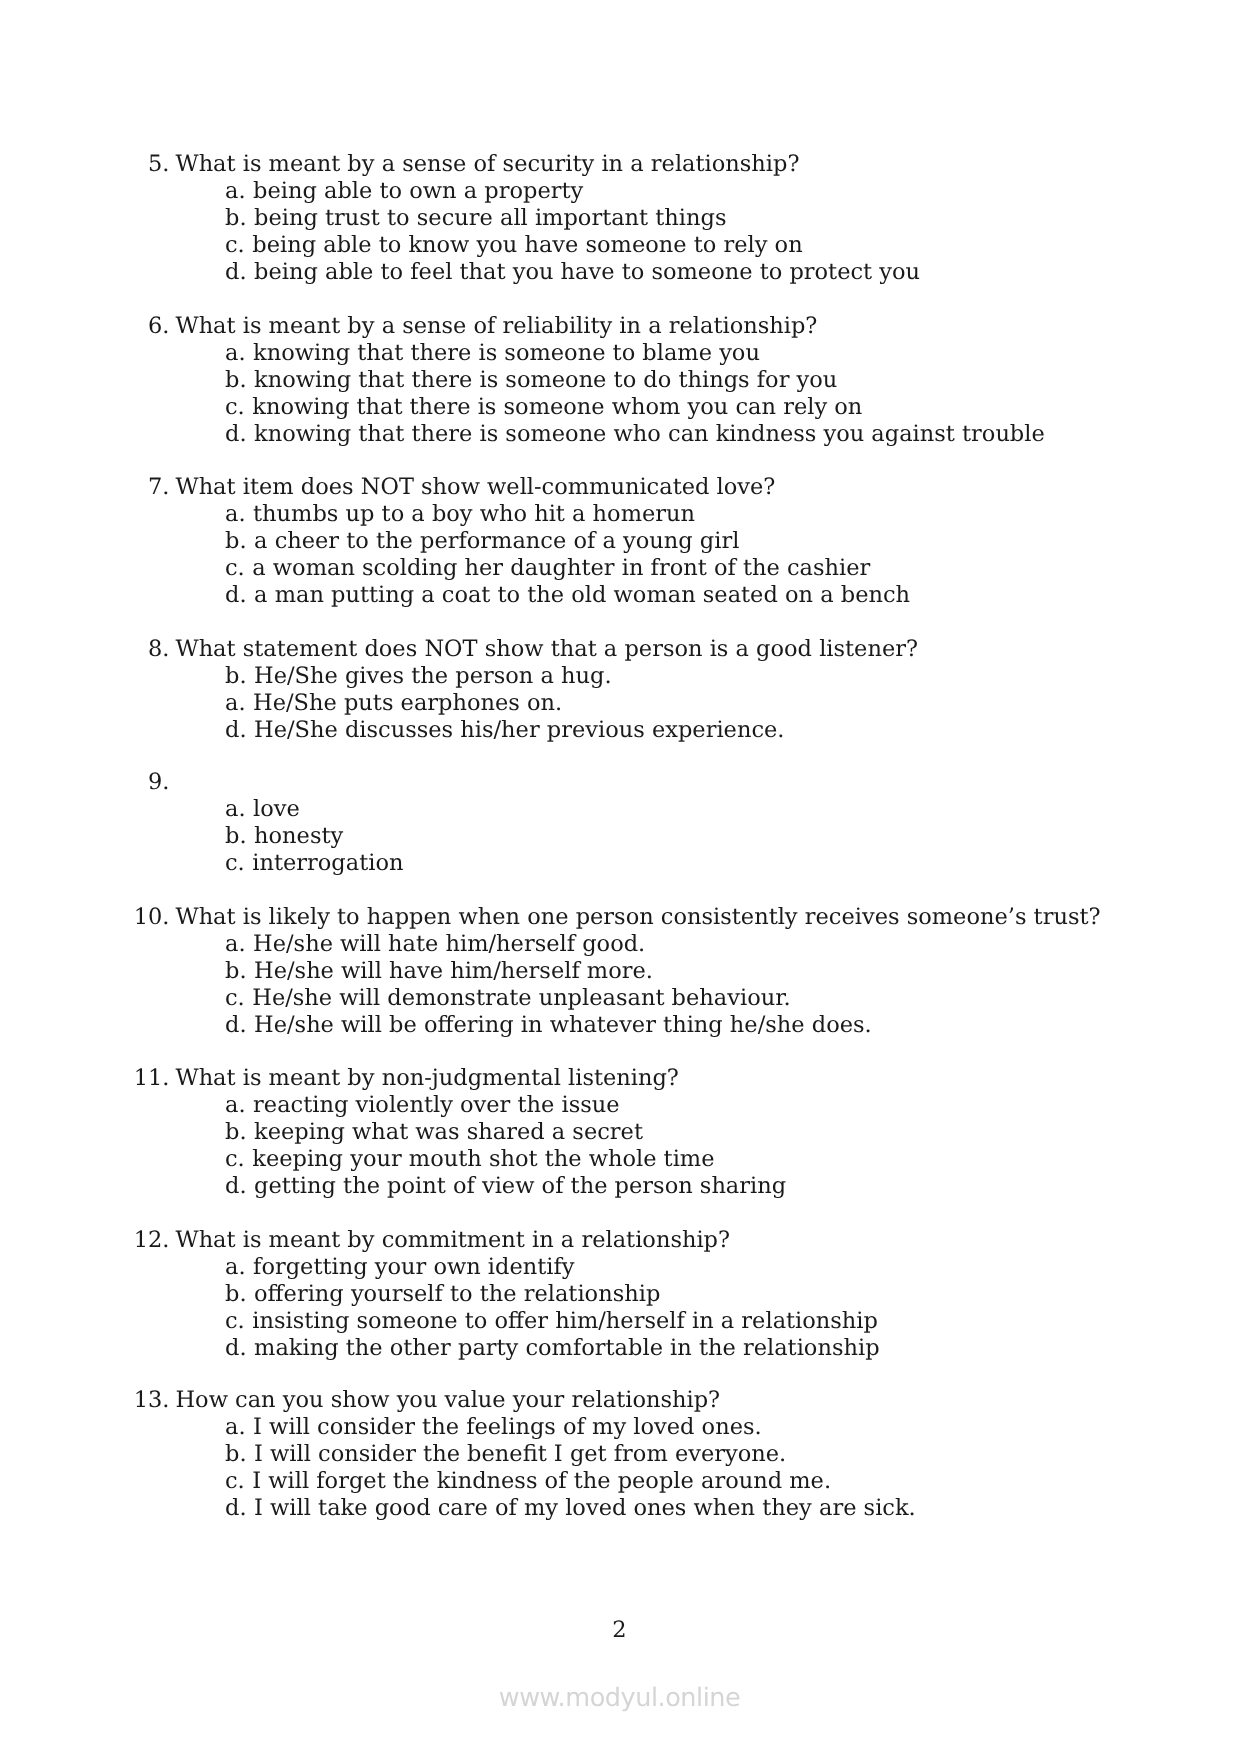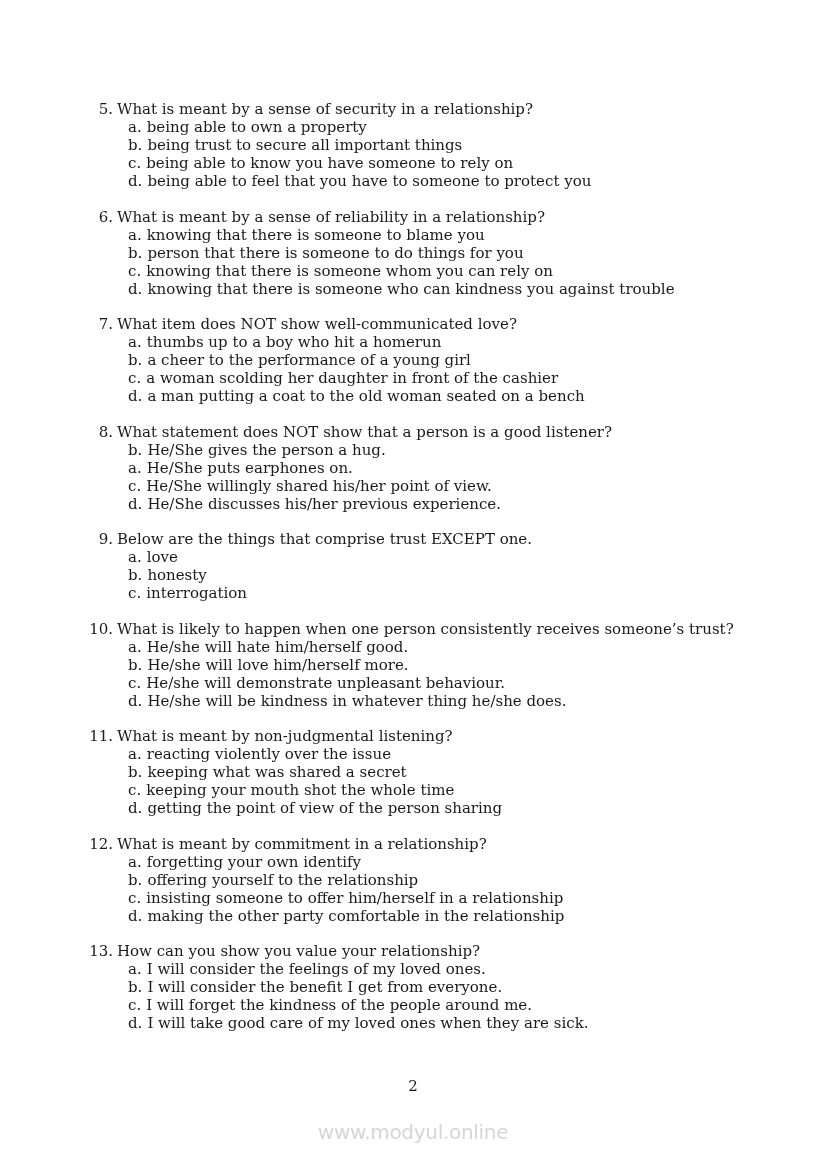--- a/index.html
+++ b/index.html
@@ -37,21 +37,21 @@
     text-align: right;
     flex: 0 0 auto;
   }
   .q-text {
     margin-left: 4px;
   }
   .q-text b {
     font-weight: normal;
   }
   .options {
-    margin-left: 48px;
+    margin-left: 70px;
   }
   .option {
     white-space: nowrap;
   }
   .opt-letter {
     margin-right: 5px;
   }
   .page-number {
     position: absolute;
     top: 1077px;
@@ -62,21 +62,21 @@
     line-height: 18px;
     color: #1a1a1a;
   }
   .watermark {
     position: absolute;
     top: 1122px;
     left: 0;
     width: 100%;
     text-align: center;
     font-family: "DejaVu Sans", "Liberation Sans", sans-serif;
-    font-size: 20px;
+    font-size: 17px;
     line-height: 20px;
     letter-spacing: -0.3px;
     color: #d5d5d5;
   }
 </style>
 </head>
 <body>
 
 <div class="page">
   <div class="content" id="questions">
@@ -92,21 +92,21 @@
           <div class="option"><span class="opt-letter">d.</span><span class="opt-text">being able to feel that you have to someone to protect you</span></div>
         </div>
       </div>
       <div class="question">
         <div class="q-line">
           <span class="q-num">6.</span>
           <span class="q-text"><span>What is meant by a sense of reliability in a relationship?</span></span>
         </div>
         <div class="options">
           <div class="option"><span class="opt-letter">a.</span><span class="opt-text">knowing that there is someone to blame you</span></div>
-          <div class="option"><span class="opt-letter">b.</span><span class="opt-text">person that there is someone to do things for you</span></div>
+          <div class="option"><span class="opt-letter">b.</span><span class="opt-text">knowing that there is someone to do things for you</span></div>
           <div class="option"><span class="opt-letter">c.</span><span class="opt-text">knowing that there is someone whom you can rely on</span></div>
           <div class="option"><span class="opt-letter">d.</span><span class="opt-text">knowing that there is someone who can kindness you against trouble</span></div>
         </div>
       </div>
       <div class="question">
         <div class="q-line">
           <span class="q-num">7.</span>
           <span class="q-text"><span>What item does </span><b>NOT</b><span> show well-communicated love?</span></span>
         </div>
         <div class="options">
@@ -117,45 +117,43 @@
         </div>
       </div>
       <div class="question">
         <div class="q-line">
           <span class="q-num">8.</span>
           <span class="q-text"><span>What statement does </span><b>NOT</b><span> show that a person is a good listener?</span></span>
         </div>
         <div class="options">
           <div class="option"><span class="opt-letter">b.</span><span class="opt-text">He/She gives the person a hug.</span></div>
           <div class="option"><span class="opt-letter">a.</span><span class="opt-text">He/She puts earphones on.</span></div>
-          <div class="option"><span class="opt-letter">c.</span><span class="opt-text">He/She willingly shared his/her point of view.</span></div>
           <div class="option"><span class="opt-letter">d.</span><span class="opt-text">He/She discusses his/her previous experience.</span></div>
         </div>
       </div>
       <div class="question">
         <div class="q-line">
           <span class="q-num">9.</span>
-          <span class="q-text"><span>Below are the things that comprise trust </span><b>EXCEPT</b><span> one.</span></span>
         </div>
         <div class="options">
           <div class="option"><span class="opt-letter">a.</span><span class="opt-text">love</span></div>
           <div class="option"><span class="opt-letter">b.</span><span class="opt-text">honesty</span></div>
           <div class="option"><span class="opt-letter">c.</span><span class="opt-text">interrogation</span></div>
         </div>
       </div>
       <div class="question">
         <div class="q-line">
           <span class="q-num">10.</span>
           <span class="q-text"><span>What is likely to happen when one person consistently receives someone’s trust?</span></span>
         </div>
         <div class="options">
           <div class="option"><span class="opt-letter">a.</span><span class="opt-text">He/she will hate him/herself good.</span></div>
-          <div class="option"><span class="opt-letter">b.</span><span class="opt-text">He/she will love him/herself more.</span></div>
+          <div class="option"><span class="opt-letter">b.</span><span class="opt-text">He/she will have him/herself more.</span></div>
           <div class="option"><span class="opt-letter">c.</span><span class="opt-text">He/she will demonstrate unpleasant behaviour.</span></div>
-          <div class="option"><span class="opt-letter">d.</span><span class="opt-text">He/she will be kindness in whatever thing he/she does.</span></div>
+          <div class="option"><span class="opt-letter">d.</span><span class="opt-text">He/she will be offering in whatever thing he/she does.</span></div>
         </div>
       </div>
       <div class="question">
         <div class="q-line">
           <span class="q-num">11.</span>
           <span class="q-text"><span>What is meant by non-judgmental listening?</span></span>
         </div>
         <div class="options">
           <div class="option"><span class="opt-letter">a.</span><span class="opt-text">reacting violently over the issue</span></div>
           <div class="option"><span class="opt-letter">b.</span><span class="opt-text">keeping what was shared a secret</span></div>

